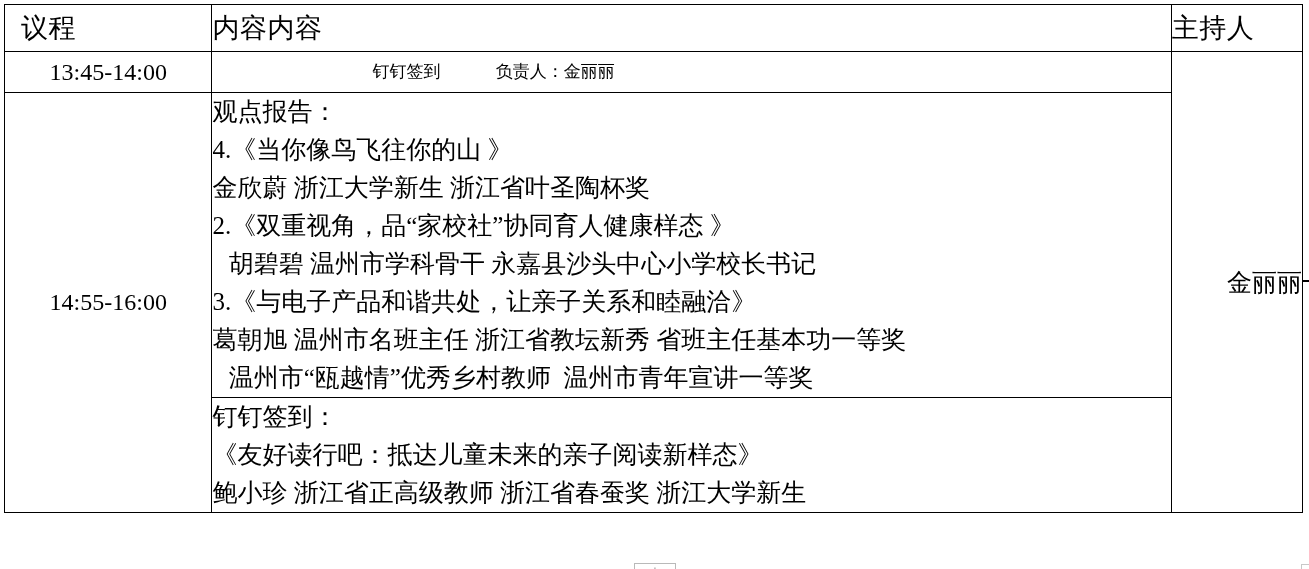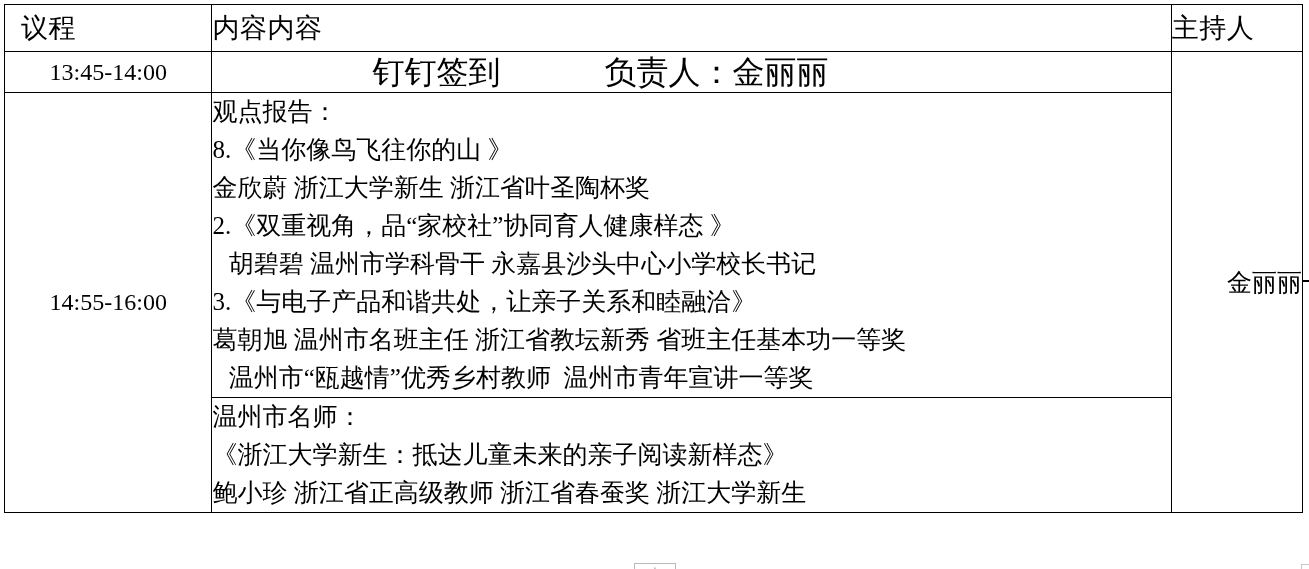--- a/index.html
+++ b/index.html
@@ -56,21 +56,21 @@
     letter-spacing: 0px;
   }
   .host-cell {
     text-align: right;
     font-size: 25px;
   }
   .row-signin td {
     height: 40px;
   }
   .signin-line {
-    font-size: 32px;
+    font-size: 17px;
     line-height: 40px;
     white-space: pre;
     padding-left: 160px;
   }
   .block {
     padding: 8px 6px 10px 14px;
     font-size: 25px;
     line-height: 38px;
   }
   .block .ln {
@@ -142,34 +142,34 @@
         <td>
           <span class="signin-line">钉钉签到             负责人：金丽丽</span>
         </td>
         <td rowspan="3" class="host-cell">金丽丽</td>
       </tr>
 
       <tr>
         <td rowspan="2" class="time-cell">14:55-16:00</td>
         <td class="block">
           <span class="ln">观点报告：</span>
-          <span class="ln">8.《当你像鸟飞往你的山 》</span>
+          <span class="ln">4.《当你像鸟飞往你的山 》</span>
           <span class="ln">金欣蔚 浙江大学新生 浙江省叶圣陶杯奖</span>
           <span class="ln">2.《双重视角，品“家校社”协同育人健康样态 》</span>
           <span class="ln indent1"> 胡碧碧 温州市学科骨干 永嘉县沙头中心小学校长书记</span>
           <span class="ln">3.《与电子产品和谐共处，让亲子关系和睦融洽》</span>
           <span class="ln">葛朝旭 温州市名班主任 浙江省教坛新秀 省班主任基本功一等奖</span>
           <span class="ln indent1"> 温州市“瓯越情”优秀乡村教师  温州市青年宣讲一等奖</span>
         </td>
       </tr>
 
       <tr>
         <td class="block">
-          <span class="ln">温州市名师：</span>
-          <span class="ln">《浙江大学新生：抵达儿童未来的亲子阅读新样态》</span>
+          <span class="ln">钉钉签到：</span>
+          <span class="ln">《友好读行吧：抵达儿童未来的亲子阅读新样态》</span>
           <span class="ln">鲍小珍 浙江省正高级教师 浙江省春蚕奖 浙江大学新生</span>
         </td>
       </tr>
     </tbody>
   </table>
 
   <div class="edge-tick"></div>
   <div class="edge-tick2"></div>
 
   <div class="bottom-handle">

